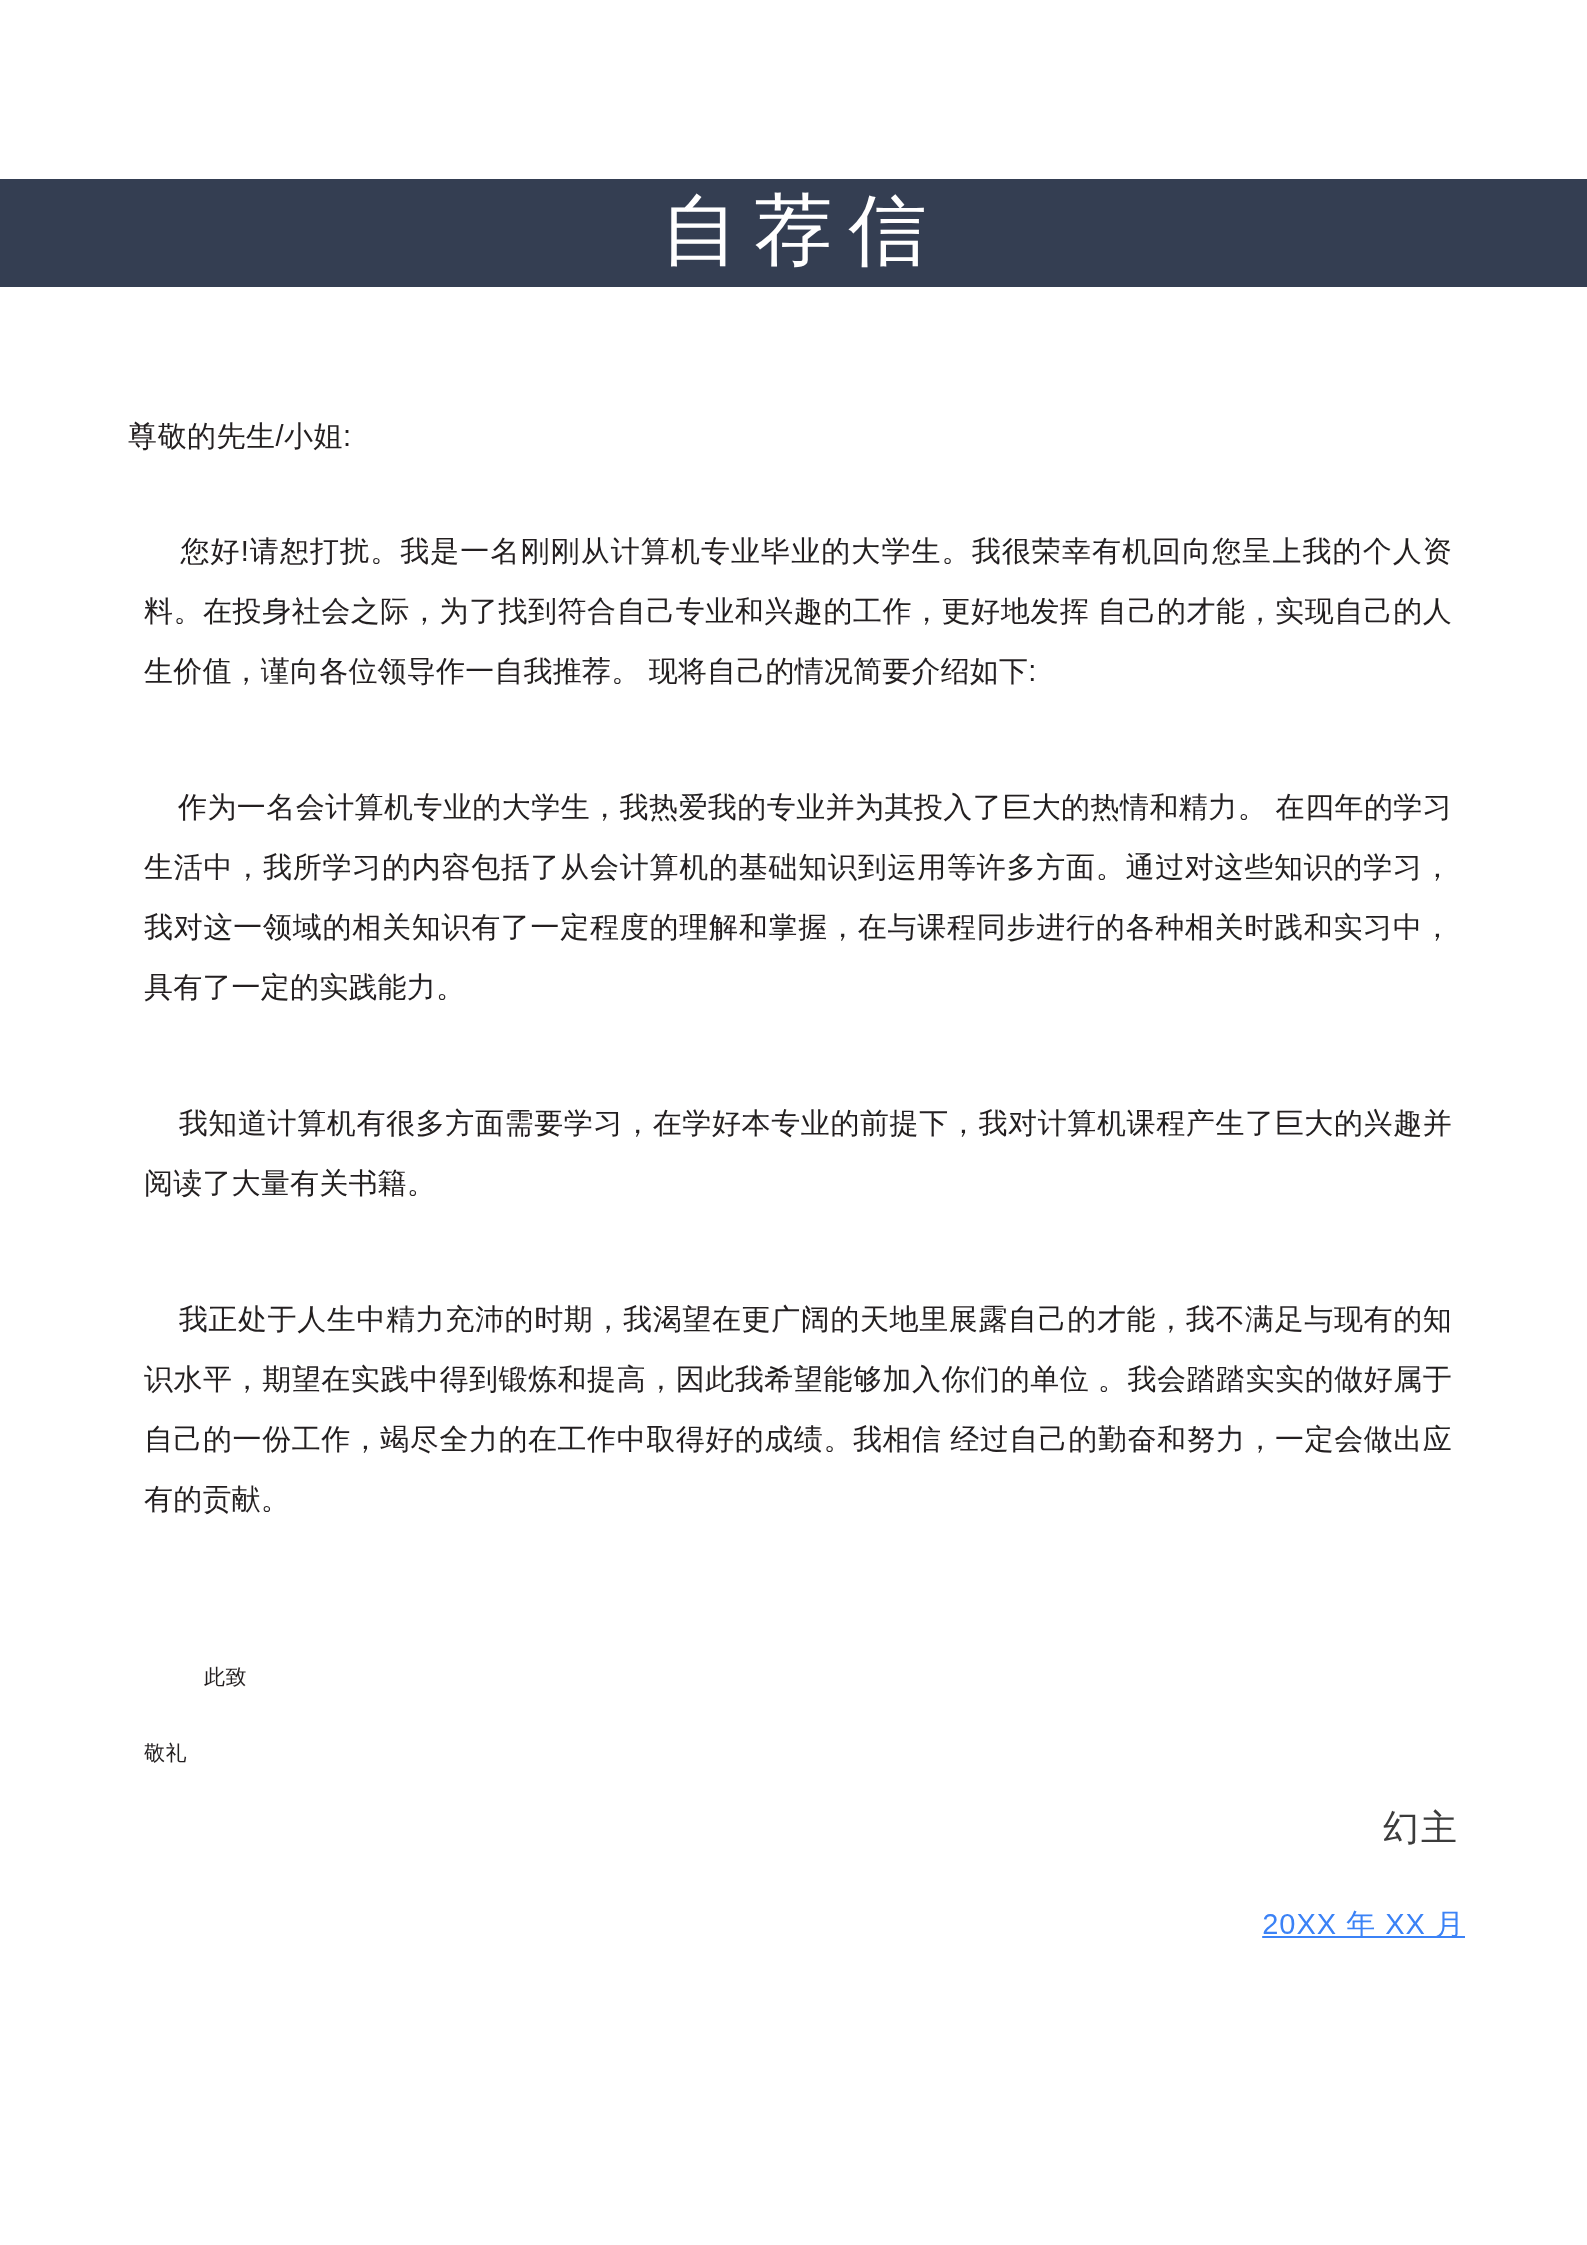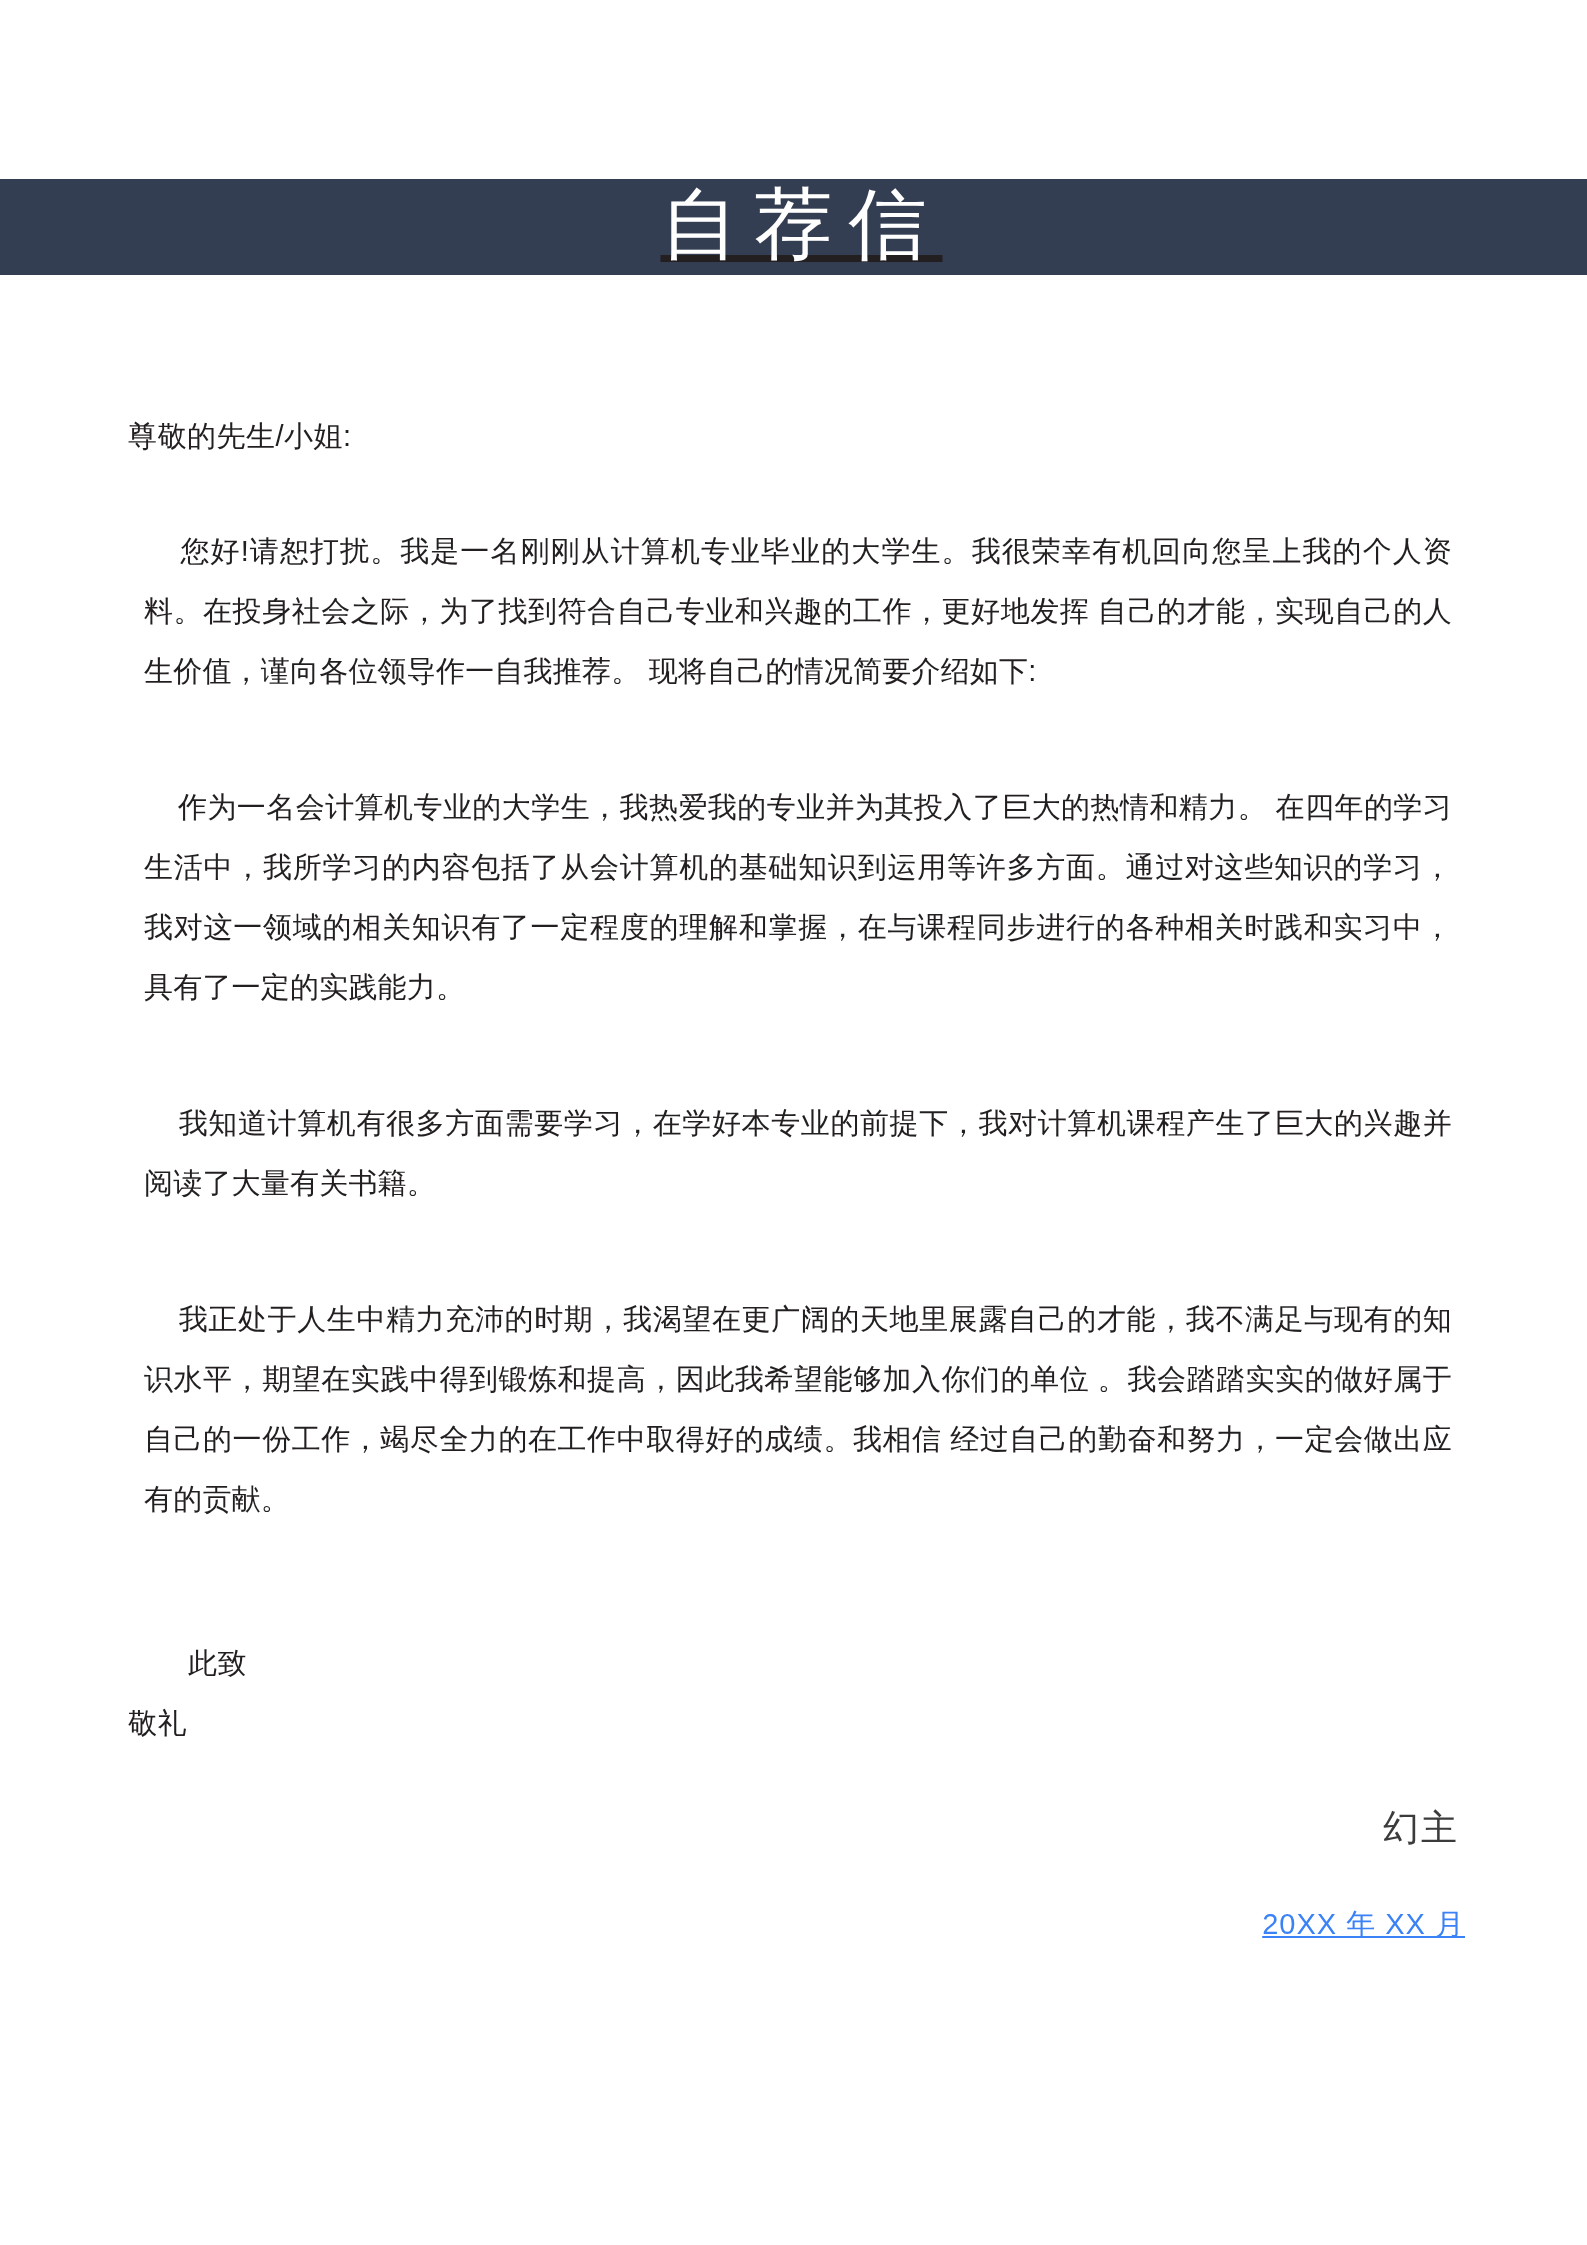--- a/index.html
+++ b/index.html
@@ -22,26 +22,25 @@
     inset: 0;
     background: #ffffff;
   }
 
   
   .title-band {
     position: absolute;
     left: 0;
     right: 0;
     top: 179px;
-    height: 96px;
+    height: 108px;
     background: #343e52;
     display: flex;
     align-items: center;
     justify-content: center;
-    text-decoration: underline;
   }
   .title-text {
     font-family: "Liberation Serif", "DejaVu Serif", serif;
     color: #ffffff;
     font-size: 78px;
     line-height: 1;
     letter-spacing: 16px;
     text-indent: 16px;
     font-weight: 400;
     white-space: nowrap;
@@ -71,24 +70,25 @@
     text-align: justify;
     text-justify: inter-character;
     letter-spacing: 0.2px;
     white-space: pre-wrap;
   }
 
   .spacer-sm { height: 44px; }
   .spacer-md { height: 46px; }
 
   .closing {
-    font-size: 29px;
+    font-size: 21px;
     line-height: 60px;
-    margin: 0;
+    margin: 16px;
     letter-spacing: 0.5px;
+    font-family: Liberation Mono, monospace;
   }
   .closing-indent { padding-left: 60px; }
 
   .sign-block {
     position: absolute;
     left: 0;
     right: 0;
     top: 1810px;
     padding-right: 122px;
     text-align: right;

